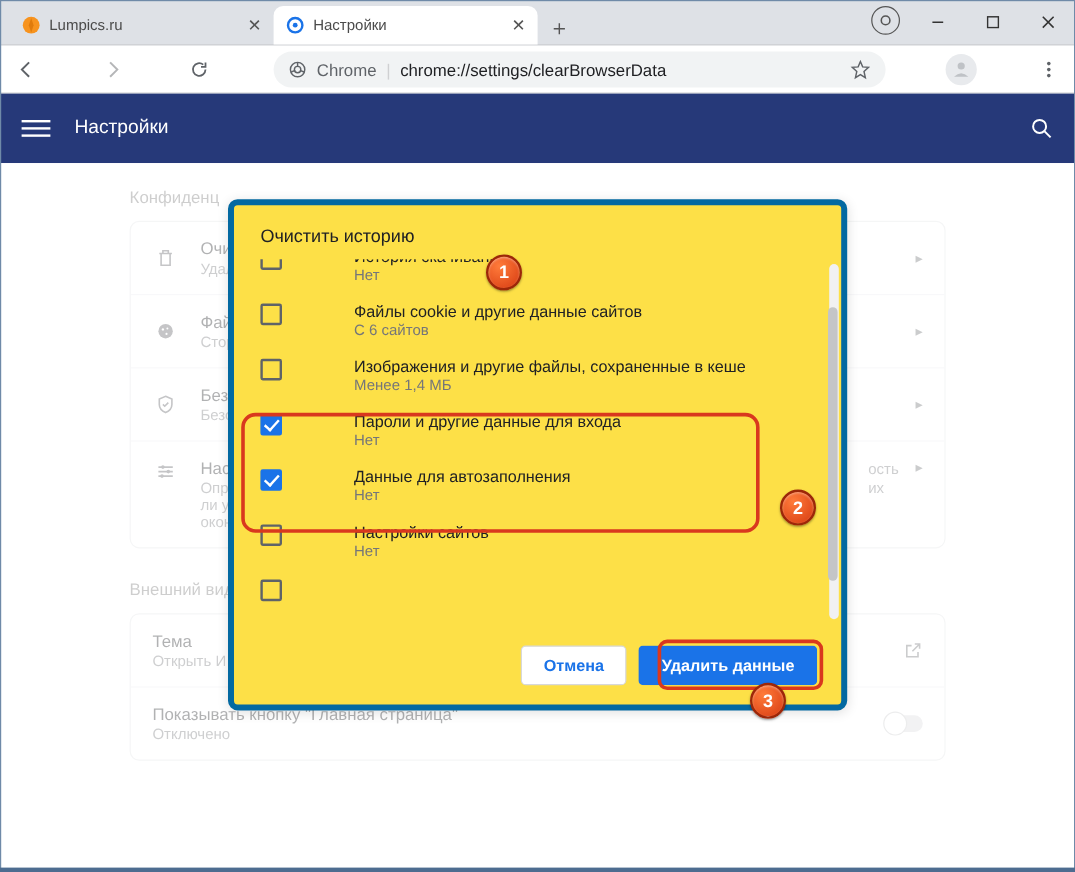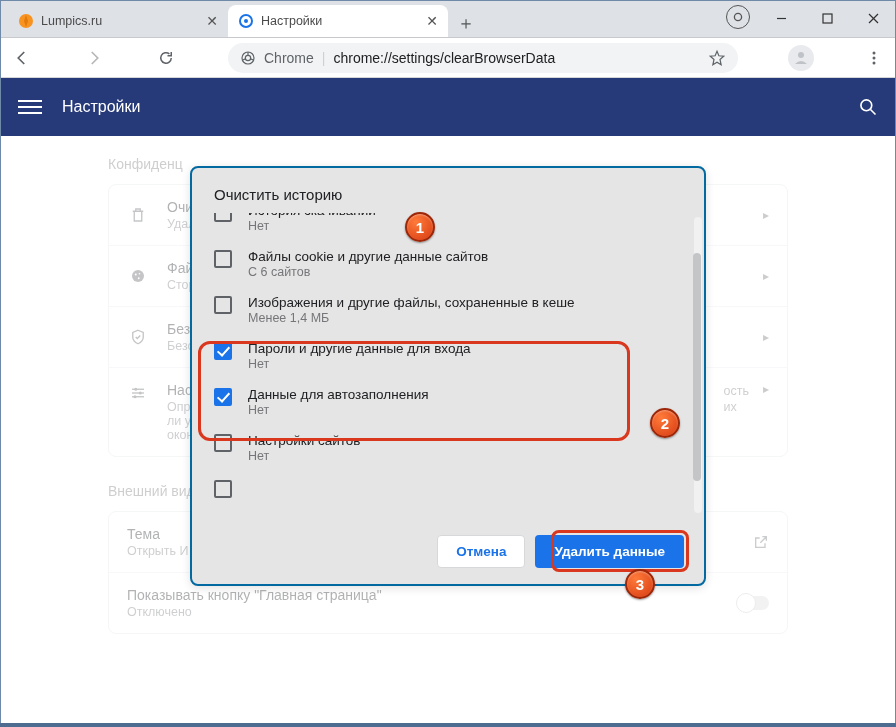--- a/index.html
+++ b/index.html
@@ -48,31 +48,31 @@
   .row-sub { font-size:12.5px; color:#74767a; margin-top:2px; }
   .row-arrow { color:#6b6d71; font-size:12px; }
   .open-icon { color:#6b6d71; font-size:16px;}
   .toggle { width:32px; height:14px; background:#d9dadd; border-radius:10px; position:relative;}
   .toggle::after{content:""; position:absolute; width:18px; height:18px; background:#fff; border:1px solid #c9cacc; border-radius:50%; top:-3px; left:-1px;}
 
   
   .scrim { position:absolute; top:136px; left:0; right:0; bottom:0; background:rgba(255,255,255,0.65); }
 
   
-  .dialog { position:absolute; top:166px; left:50%; transform:translateX(-50%); width:516px; background:#e5e5e5; border-radius:8px; border:2px solid #0369a1; box-shadow:0 2px 10px rgba(0,0,0,0.12); }
+  .dialog { position:absolute; top:166px; left:50%; transform:translateX(-50%); width:516px; background:#fde047; border-radius:8px; border:5px solid #0369a1; box-shadow:0 2px 10px rgba(0,0,0,0.12); }
   .dlg-title { padding:18px 22px 10px 22px; font-size:15px; color:#202124; }
   .tabs { display:flex; border-bottom:1px solid #e3e4e6; position:relative; }
   .tab-btn { flex:1; text-align:center; padding:12px 0; font-size:13.5px; font-weight:600; color:#5f6368; letter-spacing:0.2px; cursor:pointer; }
   .tab-btn.active { color:#1a73e8; }
   .tab-indicator-wrap { position:absolute; right:6px; bottom:-2px; width:252px; border:3px solid #d9381e; border-radius:12px; height:46px; top:-3px; pointer-events:none; }
 
   .marker { position:absolute; width:30px; height:30px; background: radial-gradient(circle at 35% 30%, #ff7b3a, #d63a11); border:2px solid #9c2709; border-radius:50%; display:flex; align-items:center; justify-content:center; color:#fff; font-weight:700; font-size:15px; box-shadow:0 1px 2px rgba(0,0,0,0.4), inset 0 1px 2px rgba(255,255,255,0.4); z-index:50; }
 
   .dlg-body { position:relative; max-height: 306px; overflow:hidden; padding: 4px 0; }
-  .opt { display:flex; align-items:flex-start; padding:8px 22px; }
+  .opt { display:flex; align-items:flex-start; padding:8px 22px;gap:44px; }
   .chk { width:18px; height:18px; border:2px solid #5f6368; border-radius:2px; margin-right:16px; flex-shrink:0; margin-top:1px; position:relative; cursor:pointer; }
   .chk.checked { background:#1a73e8; border-color:#1a73e8; }
   .chk.checked::after { content:""; position:absolute; left:4px; top:0px; width:5px; height:10px; border:solid #fff; border-width:0 2.5px 2.5px 0; transform:rotate(42deg); }
   .opt-text .t { font-size:13.5px; color:#202124; }
   .opt-text .s { font-size:12.5px; color:#757679; margin-top:1px; }
 
   .highlight-box { position:absolute; border:3px solid #d9381e; border-radius:12px; pointer-events:none; z-index:40;}
 
   .dlg-scrollbar { position:absolute; right:2px; top:4px; width:8px; height:296px; background:#f1f1f2; border-radius:4px;}
   .dlg-scrollbar-thumb { position:absolute; right:1px; width:8px; background:#c4c5c7; border-radius:4px; }

